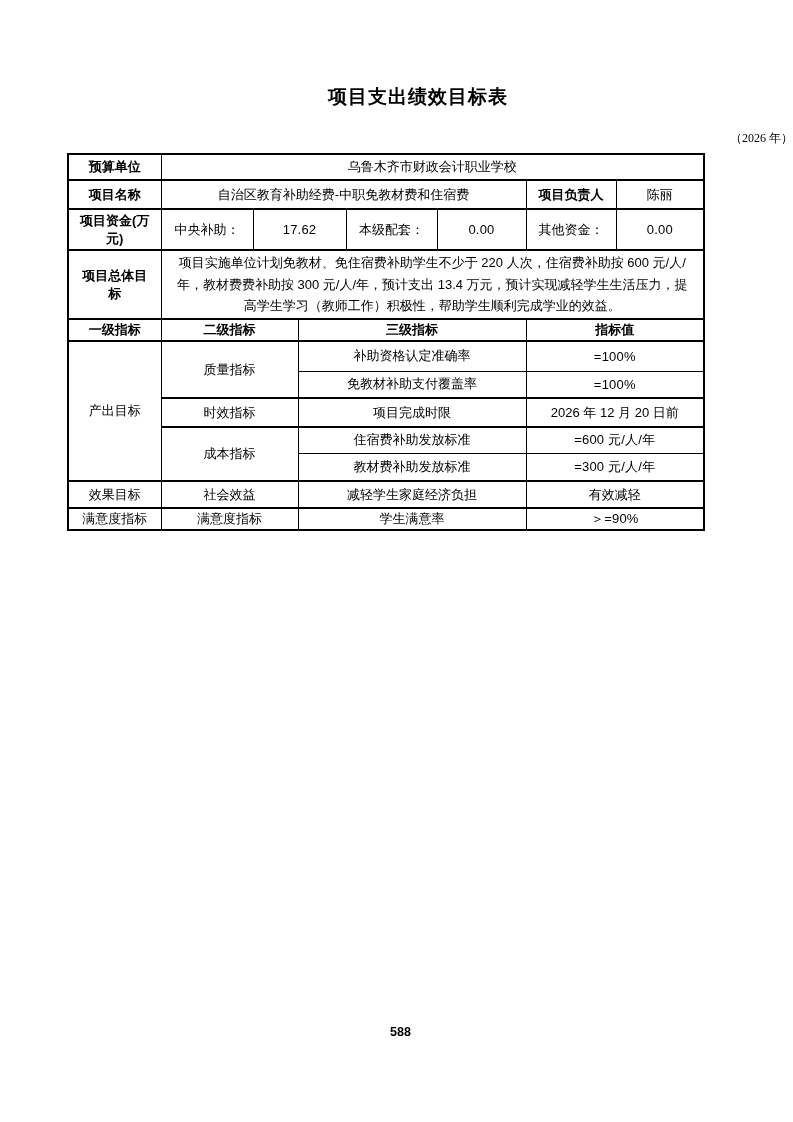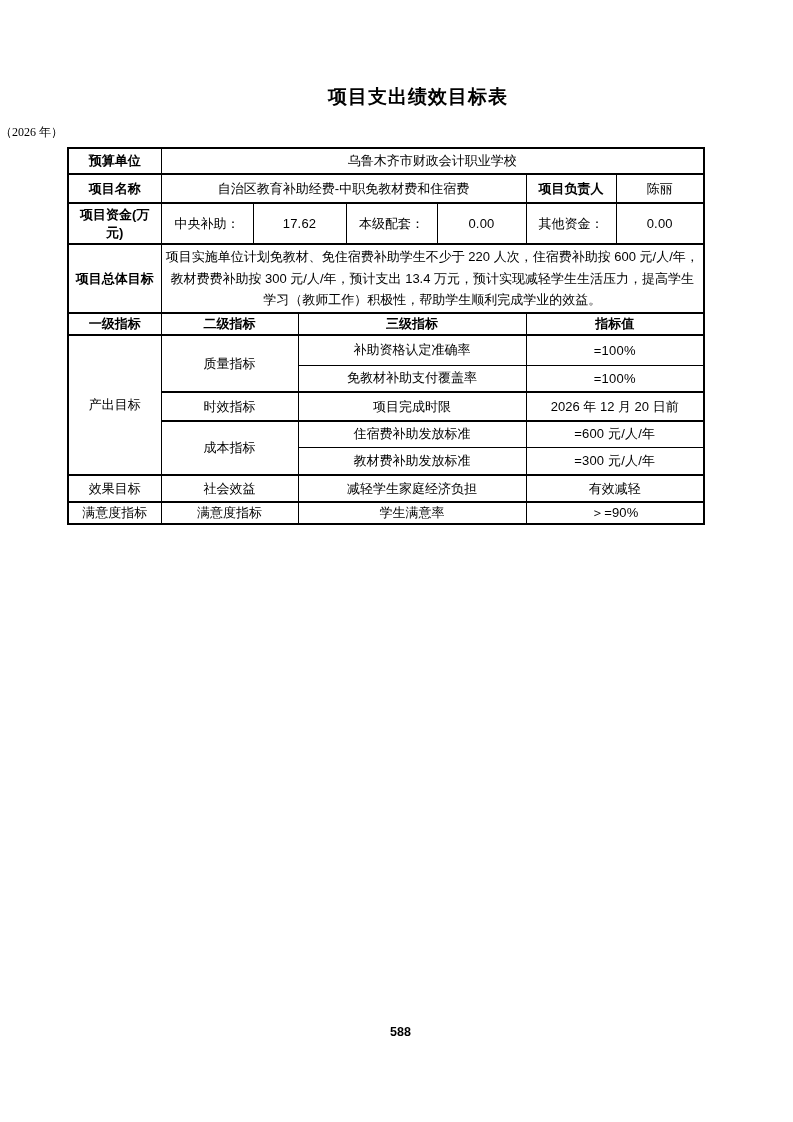--- a/index.html
+++ b/index.html
@@ -15,39 +15,39 @@
   .title {
     padding-top: 85px;
     text-align: center;
     font-size: 19px;
     font-weight: bold;
     letter-spacing: 1px;
     line-height: 24px;
     padding-left: 43px;
   }
   .subtitle {
-    margin-top: 16px;
-    text-align: left;
+    margin-top: 22px;
+    text-align: right;
     font-size: 12px;
     line-height: 14px;
   }
   table.main {
     border-collapse: collapse;
     table-layout: fixed;
     width: 636px;
     margin: 8px 0 0 67px;
     border: 2px solid #000000;
   }
   table.main th, table.main td {
     border: 1px solid #000000;
     font-size: 13px;
     font-weight: normal;
     text-align: center;
     vertical-align: middle;
-    padding: 1px 4px;
+    padding: 1px 10px;
     font-family: "Liberation Sans", "Liberation Serif", serif;
     overflow: hidden;
   }
   table.main th.lbl { font-weight: bold; }
   tr.thick > th, tr.thick > td { border-top-width: 2px; }
   td.left { text-align: left; padding-left: 10px; }
   td.goal {
     text-align: justify;
     padding: 5px 11px;
     line-height: 21.5px;

